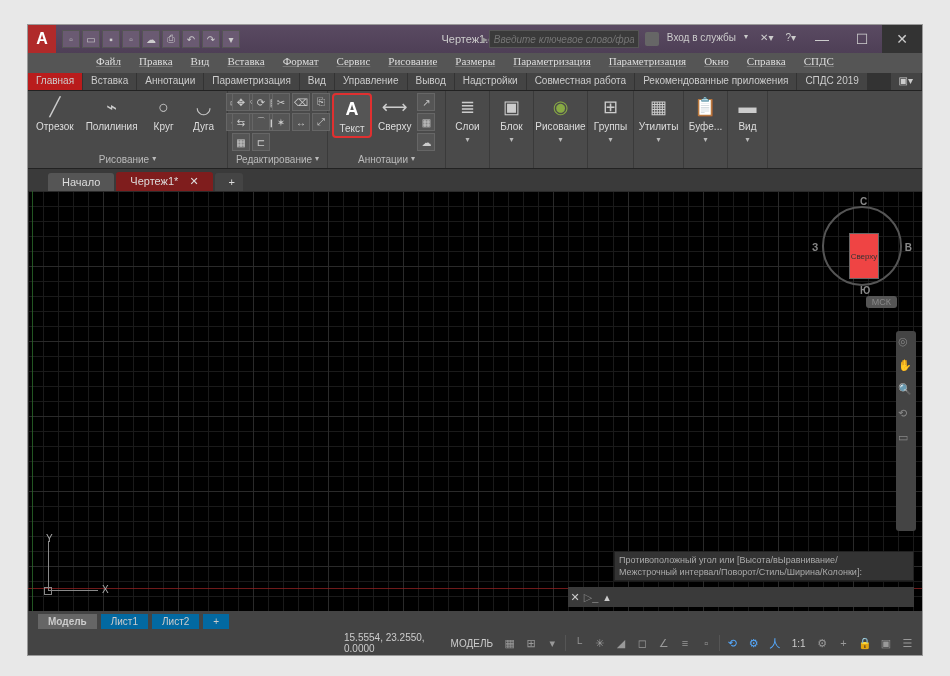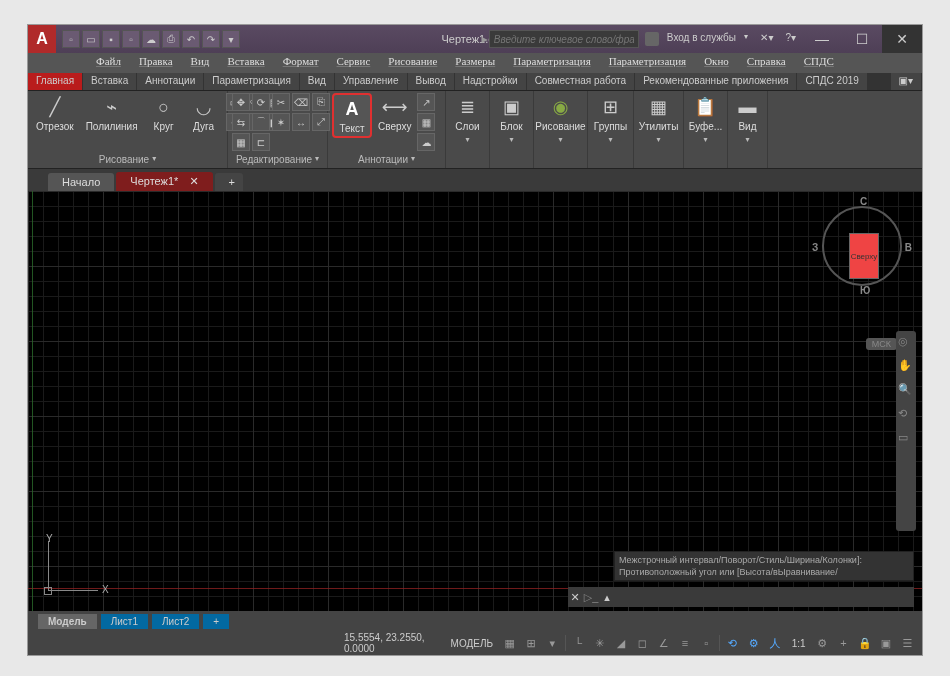--- a/index.html
+++ b/index.html
@@ -40,21 +40,21 @@
   .axis-red { position:absolute; height:1px; background:#8b2020; opacity:0.8; }
   .axis-green { position:absolute; width:1px; background:#2a6a2a; opacity:0.8; }
   .ucs { position:absolute; left:20px; bottom:20px; }
   .ucs-y { position:absolute; left:0; bottom:0; width:1px; height:50px; background:#888; }
   .ucs-x { position:absolute; left:0; bottom:0; height:1px; width:50px; background:#888; }
   .ucs-label { position:absolute; color:#aaa; font-size:10px; }
   .viewcube-wrap { position:absolute; right:20px; top:15px; width:80px; height:80px; }
   .viewcube-ring { width:80px; height:80px; border:2px solid #555; border-radius:50%; position:relative; }
   .viewcube { position:absolute; left:25px; top:25px; width:30px; height:46px; background:#ef4444; border:1px solid #666; color:#333; font-size:8px; display:flex; align-items:center; justify-content:center; }
   .vc-letter { position:absolute; color:#888; font-size:10px; font-weight:bold; }
-  .vc-msk { position:absolute; right:25px; top:105px; background:#555; color:#888; font-size:9px; padding:1px 6px; border-radius:3px;margin-top:42px; }
+  .vc-msk { position:absolute; right:25px; top:105px; background:#555; color:#888; font-size:9px; padding:1px 6px; border-radius:3px; }
   .nav-bar { position:absolute; right:6px; top:140px; width:20px; height:200px; background:#444; border-radius:3px; display:flex; flex-direction:column; gap:8px; padding:4px 0; align-items:center; }
   .nav-btn { width:16px; height:16px; color:#888; font-size:11px; }
   .cmd-hint { position:absolute; right:8px; bottom:30px; width:300px; background:#333; color:#aaa; font-size:9px; font-family:monospace; padding:2px 4px; line-height:12px; border:1px solid #222; }
   .cmd-line { position:absolute; left:540px; bottom:4px; right:8px; height:20px; background:#3a3a3a; display:flex; align-items:center; }
   .cmd-close { width:14px; color:#ccc; font-size:11px; text-align:center; }
   .cmd-icon { width:18px; color:#888; font-size:11px; text-align:center; }
   .cmd-input { flex:1; background:#4a4a4a; color:#888; font-size:10px; font-style:italic; padding:2px 6px; height:16px; }
   .model-tabs { height:20px; background:#444; display:flex; align-items:center; padding-left:10px; gap:4px; }
   .mtab { padding:2px 10px; background:#0369a1; color:#ccc; font-size:10px; }
   .mtab.active { background:#666; font-weight:bold; }
@@ -304,22 +304,22 @@
     </div>
     <div class="vc-msk">МСК</div>
     <div class="nav-bar">
       <div class="nav-btn">◎</div>
       <div class="nav-btn">✋</div>
       <div class="nav-btn">🔍</div>
       <div class="nav-btn">⟲</div>
       <div class="nav-btn">▭</div>
     </div>
     <div class="cmd-hint">
+      <div>Противоположный угол или [Высота/вЫравнивание/</div>
       <div>Межстрочный интервал/Поворот/Стиль/Ширина/Колонки]:</div>
-      <div>Противоположный угол или [Высота/вЫравнивание/</div>
     </div>
     <div class="cmd-line">
       <div class="cmd-close">✕</div>
       <div class="cmd-icon">▷_</div>
       <div class="cmd-close">▴</div>
     </div>
   </div>
 
   <div class="model-tabs">
     <div class="mtab active">Модель</div>

